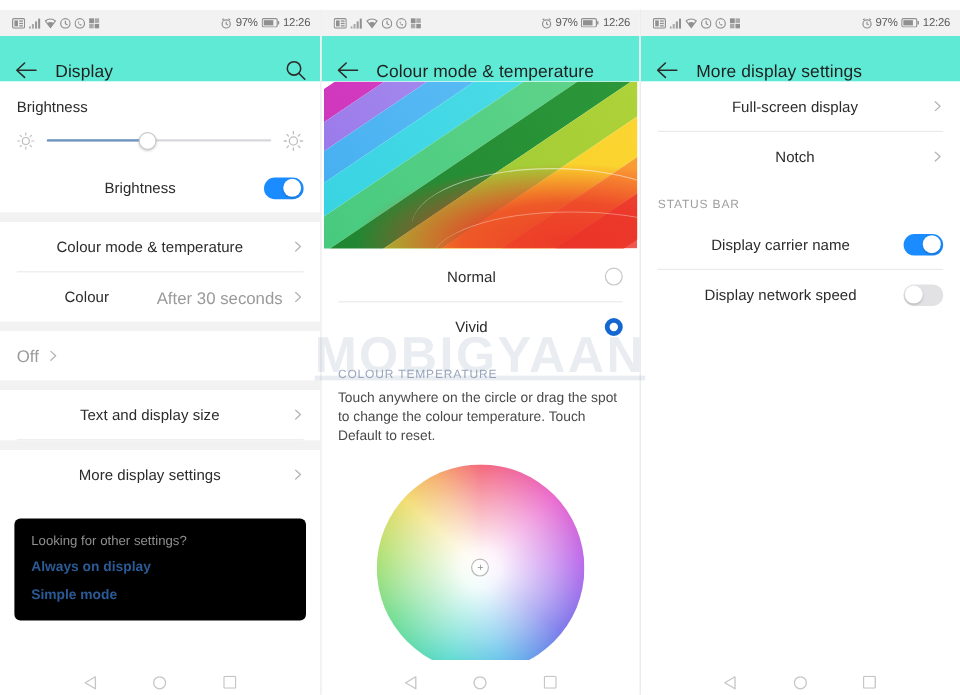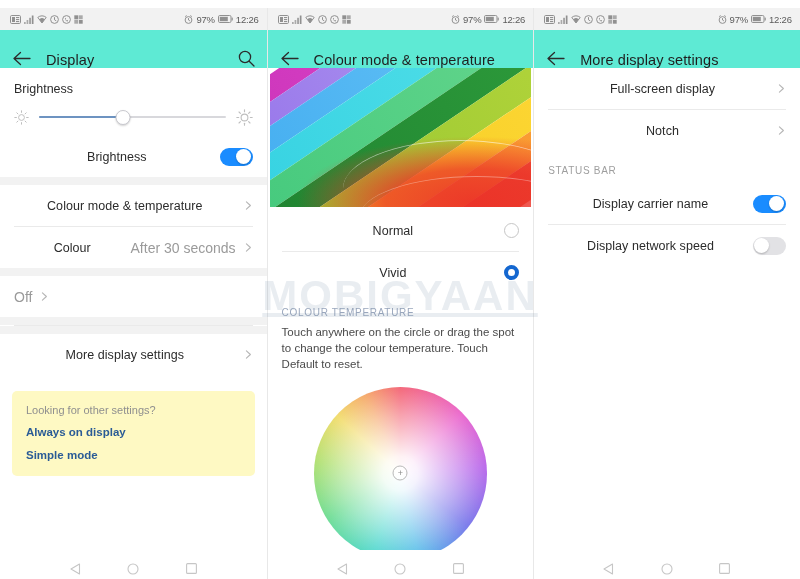--- a/index.html
+++ b/index.html
@@ -89,21 +89,21 @@
   .toggle .dot {
     position:absolute; top:1.5px; width:15px; height:15px; border-radius:50%;
     background:#fff; box-shadow: 0 1px 2px rgba(0,0,0,.22);
   }
   .toggle.on .dot  { right: 1.5px; }
   .toggle.off .dot { left: 1.5px; }
 
   
   .card-wrap { padding: 16px 12px 0; }
   .card {
-    background: #fef9c3; border-radius: 5px;
+    background: #000000; border-radius: 5px;
     padding: 13px 14px 15px;
   }
   .card .q { font-size: 11px; color: #8f8f8f; margin-bottom: 10px; }
   .card .lnk { font-size: 11.5px; color: #2a5b96; font-weight: bold; margin-bottom: 11px; cursor:pointer; }
   .card .lnk:last-child { margin-bottom: 0; }
 
   
   .preview {
     width: 100%; height: 142px; position: relative; overflow: hidden;
     background: #fff;
@@ -305,20 +305,27 @@
           <span class="value">Off</span>
           <svg class="chev" viewBox="0 0 9 9">
               <path d="M2.4 .8 L6.4 4.5 L2.4 8.2" fill="none" stroke="#b5b5b5" stroke-width="1.1" stroke-linecap="round" stroke-linejoin="round"></path>
             </svg>
         </div>
       </div>
 
       <div class="section-gap"></div>
 
       <div class="block">
+        <div class="row">
+          <span class="label">Text and display size</span>
+          <span class="value"></span>
+          <svg class="chev" viewBox="0 0 9 9">
+              <path d="M2.4 .8 L6.4 4.5 L2.4 8.2" fill="none" stroke="#b5b5b5" stroke-width="1.1" stroke-linecap="round" stroke-linejoin="round"></path>
+            </svg>
+        </div>
         <div class="divider"></div>
       </div>
 
       <div class="section-gap"></div>
 
       <div class="block">
         <div class="row">
           <span class="label">More display settings</span>
           <span class="value"></span>
           <svg class="chev" viewBox="0 0 9 9">

